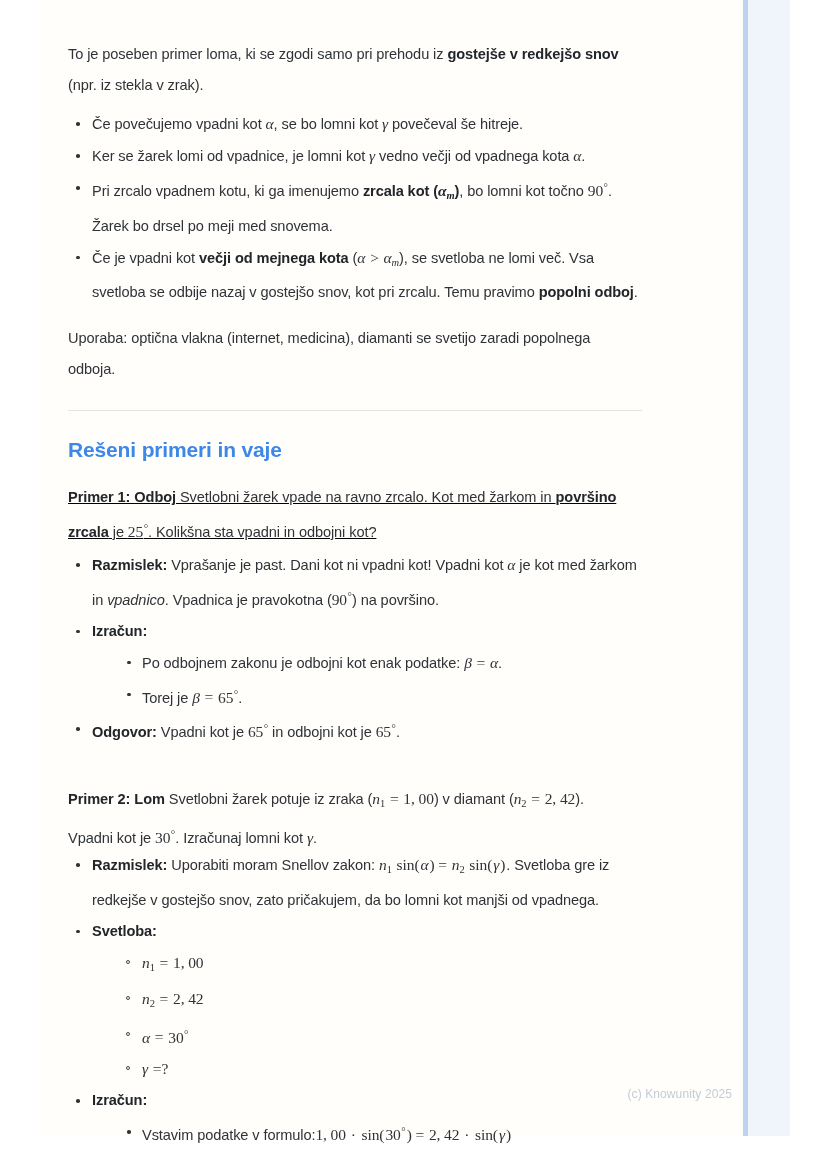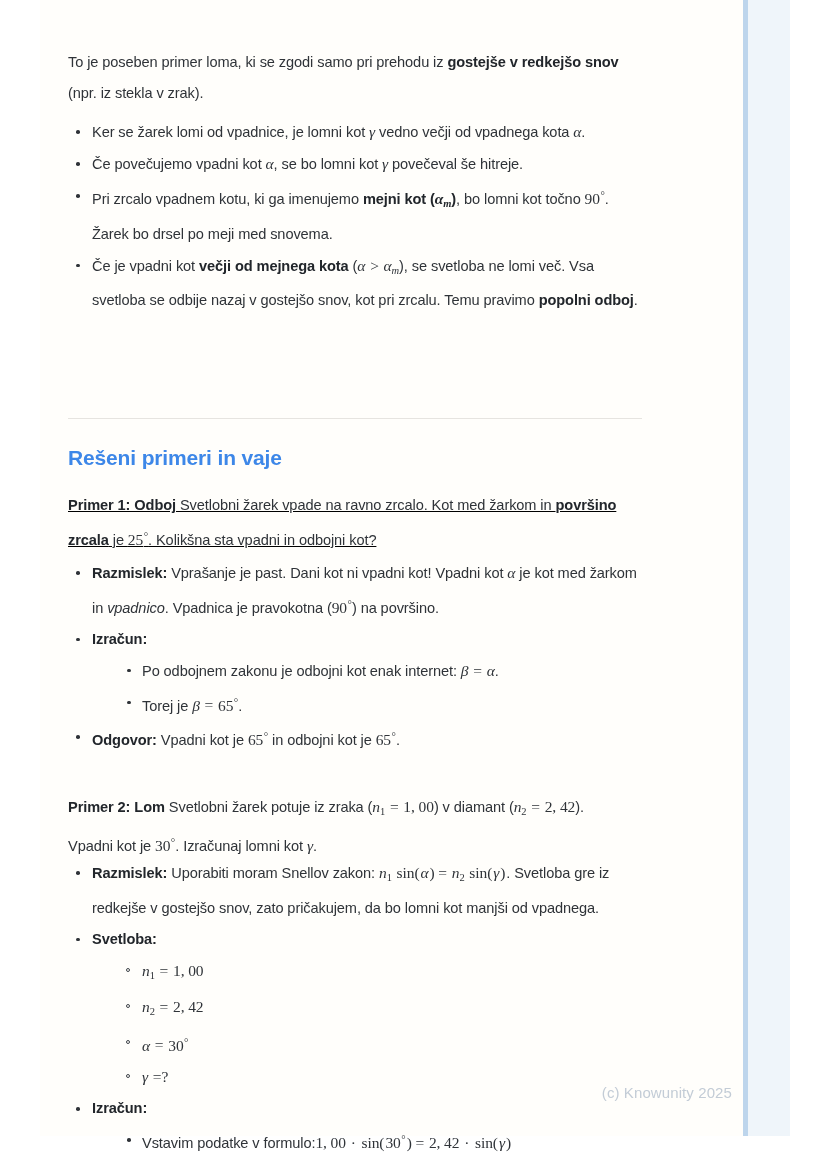--- a/index.html
+++ b/index.html
@@ -21,21 +21,21 @@
     left: 40px;
     top: 0;
     width: 750px;
     height: 1136px;
     background: #fffefb;
     box-sizing: border-box;
   }
   .page-inner {
     position: absolute;
     left: 28px;
-    top: 12px;
+    top: 4px;
     width: 612px;
     height: 100%;
   }
 
   
   .accent-band {
     position: absolute;
     right: 0;
     top: 0;
     width: 42px;
@@ -171,21 +171,21 @@
     font-size: 21px;
     font-weight: 700;
     color: #3d87e8;
     letter-spacing: -0.15px;
     margin: 0;
   }
 
   
   .watermark {
     position: absolute;
-    font-size: 15px;
+    font-size: 12px;
     color: #c3ccd6;
     letter-spacing: 0.1px;
     white-space: nowrap;
   }
 </style>
 </head>
 <body>
 
 <div class="page-card">
 
@@ -196,45 +196,51 @@
 
     <div class="blk" style="top:35px; left:0; width:574px;">
       <p class="para">
         <span>To je poseben primer loma, ki se zgodi samo pri prehodu iz </span><b>gostejše v redkejšo snov</b><br>
         <span>(npr. iz stekla v zrak).</span>
       </p>
     </div>
 
     <div class="blk" style="top:104px; left:0; width:574px;">
       <ul class="lvl1" id="intro-bullets">
+          <li><span>Če povečujemo vpadni kot </span><span class="mi">α</span><span>, se bo lomni kot </span><span class="mi">γ</span><span> povečeval še hitreje.</span></li>
           <li><span>Ker se žarek lomi od vpadnice, je lomni kot </span><span class="mi">γ</span><span> vedno večji od vpadnega kota </span><span class="mi">α</span><span>.</span></li>
-          <li><span>Če povečujemo vpadni kot </span><span class="mi">α</span><span>, se bo lomni kot </span><span class="mi">γ</span><span> povečeval še hitreje.</span></li>
-          <li><span>Pri zrcalo vpadnem kotu, ki ga imenujemo </span><b>mejni kot (</b><b class="mi">α</b><b class="sub">m</b><b>)</b><span>, bo lomni kot točno </span><span class="mn">90</span><span class="deg">°</span><span>. Žarek bo drsel po meji med snovema.</span></li>
+          <li><span>Pri zrcalo vpadnem kotu, ki ga imenujemo </span><b>zrcala kot (</b><b class="mi">α</b><b class="sub">m</b><b>)</b><span>, bo lomni kot točno </span><span class="mn">90</span><span class="deg">°</span><span>. Žarek bo drsel po meji med snovema.</span></li>
           <li><span>Če je vpadni kot </span><b>večji od mejnega kota</b><span> (</span><span class="mi">α</span><span class="mop"> &gt; </span><span class="mi">α</span><span class="sub">m</span><span>), se svetloba ne lomi več. Vsa svetloba se odbije nazaj v gostejšo snov, kot pri zrcalu. Temu pravimo </span><b>popolni odboj</b><span>.</span></li>
         </ul>
     </div>
 
+    <div class="blk" style="top:319px; left:0; width:574px;">
+      <p class="para">
+        <span>Uporaba: optična vlakna (internet, medicina), diamanti se svetijo zaradi popolnega</span><br>
+        <span>odboja.</span>
+      </p>
+    </div>
 
     <div class="blk" style="top:406px; left:0;">
       <div class="hr-rule"></div>
     </div>
 
     <div class="blk" style="top:434px; left:0;">
       <h2 class="sec-heading">Rešeni primeri in vaje</h2>
     </div>
 
     <div class="blk" style="top:478px; left:0; width:574px;text-decoration:underline;">
       <p class="para" id="primer1-body"><b>Primer 1: Odboj</b><span> Svetlobni žarek vpade na ravno zrcalo. Kot med žarkom in </span><b>površino zrcala</b><span> je </span><span class="mn">25</span><span class="deg">°</span><span>. Kolikšna sta vpadni in odbojni kot?</span></p>
     </div>
 
     <div class="blk" style="top:545px; left:0; width:574px;">
       <ul class="lvl1" id="primer1-bullets">
           <li><b>Razmislek:</b><span> Vprašanje je past. Dani kot ni vpadni kot! Vpadni kot </span><span class="mi">α</span><span> je kot med žarkom in </span><i>vpadnico</i><span>. Vpadnica je pravokotna (</span><span class="mn">90</span><span class="deg">°</span><span>) na površino.</span></li>
           <li><b>Izračun:</b><ul class="lvl2">
-              <li class="dot"><span>Po odbojnem zakonu je odbojni kot enak internet: </span><span class="mi">β</span><span class="mop"> = </span><span class="mi">α</span><span>.</span></li>
+              <li class="dot"><span>Po odbojnem zakonu je odbojni kot enak podatke: </span><span class="mi">β</span><span class="mop"> = </span><span class="mi">α</span><span>.</span></li>
               <li class="dot"><span>Torej je </span><span class="mi">β</span><span class="mop"> = </span><span class="mn">65</span><span class="deg">°</span><span>.</span></li>
             </ul></li>
           <li><b>Odgovor:</b><span> Vpadni kot je </span><span class="mn">65</span><span class="deg">°</span><span> in odbojni kot je </span><span class="mn">65</span><span class="deg">°</span><span>.</span></li>
         </ul>
     </div>
 
     <div class="blk" style="top:779px; left:0; width:574px;">
       <p class="para justify" id="primer2-body"><b>Primer 2: Lom</b><span> Svetlobni žarek potuje iz zraka (</span><span class="mi">n</span><span class="subn">1</span><span class="mop"> = </span><span class="mn">1, 00</span><span>) v diamant (</span><span class="mi">n</span><span class="subn">2</span><span class="mop"> = </span><span class="mn">2, 42</span><span>).</span></p>
       <p class="para" id="primer2-body2"><span>Vpadni kot je </span><span class="mn">30</span><span class="deg">°</span><span>. Izračunaj lomni kot </span><span class="mi">γ</span><span>.</span></p>
     </div>

